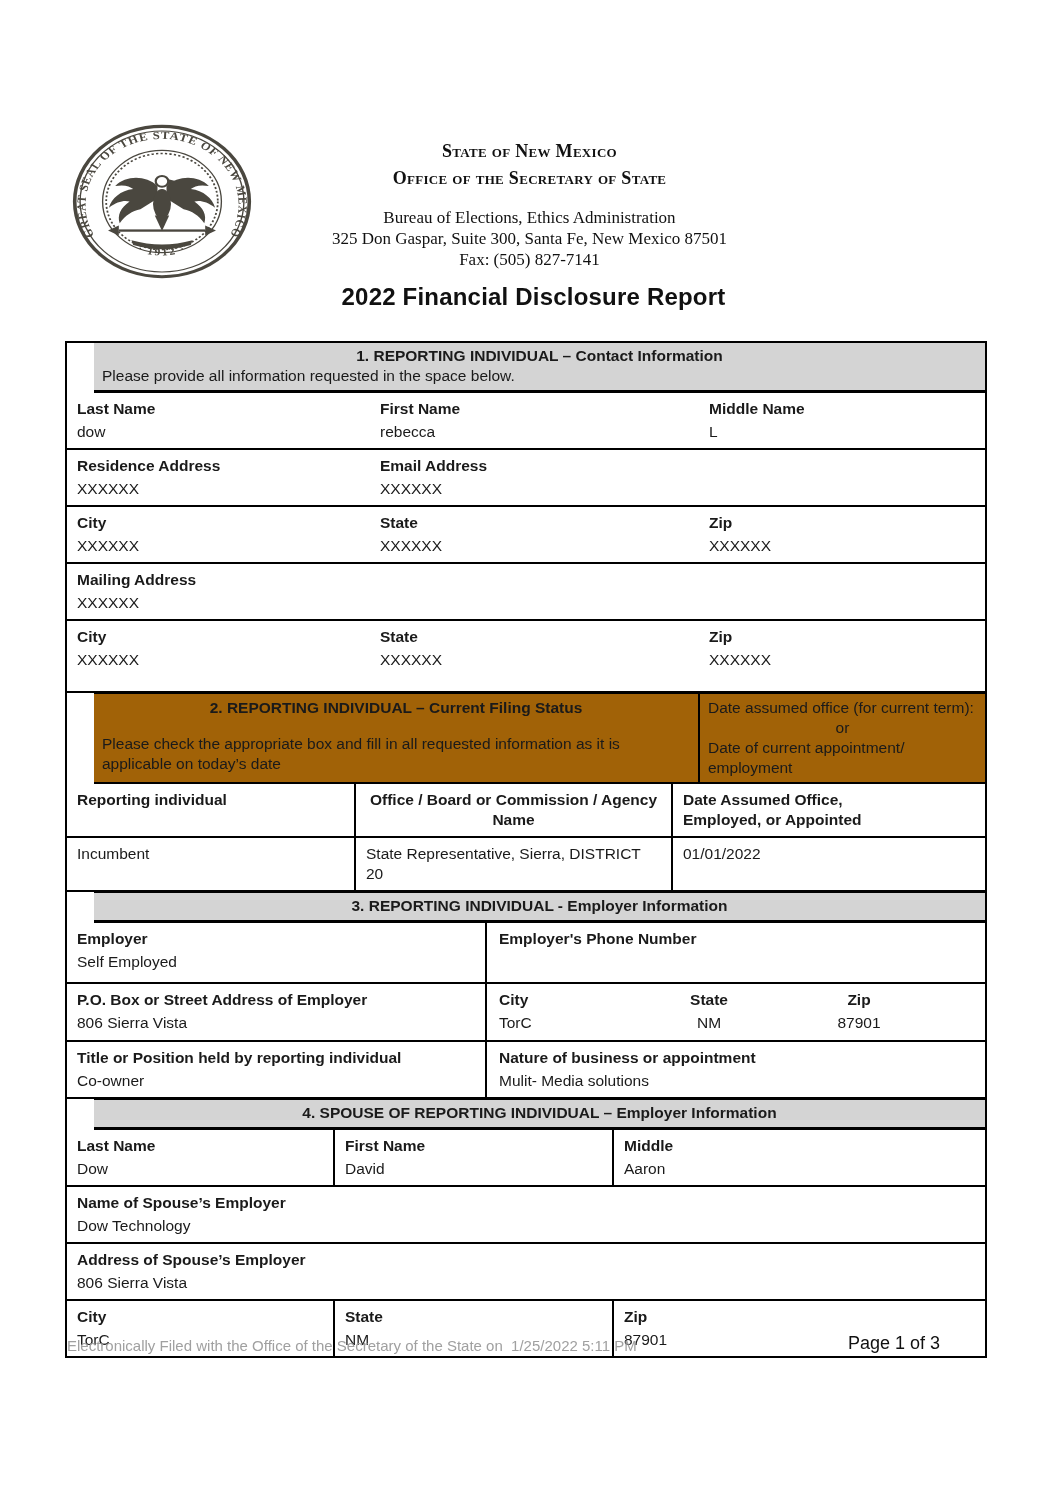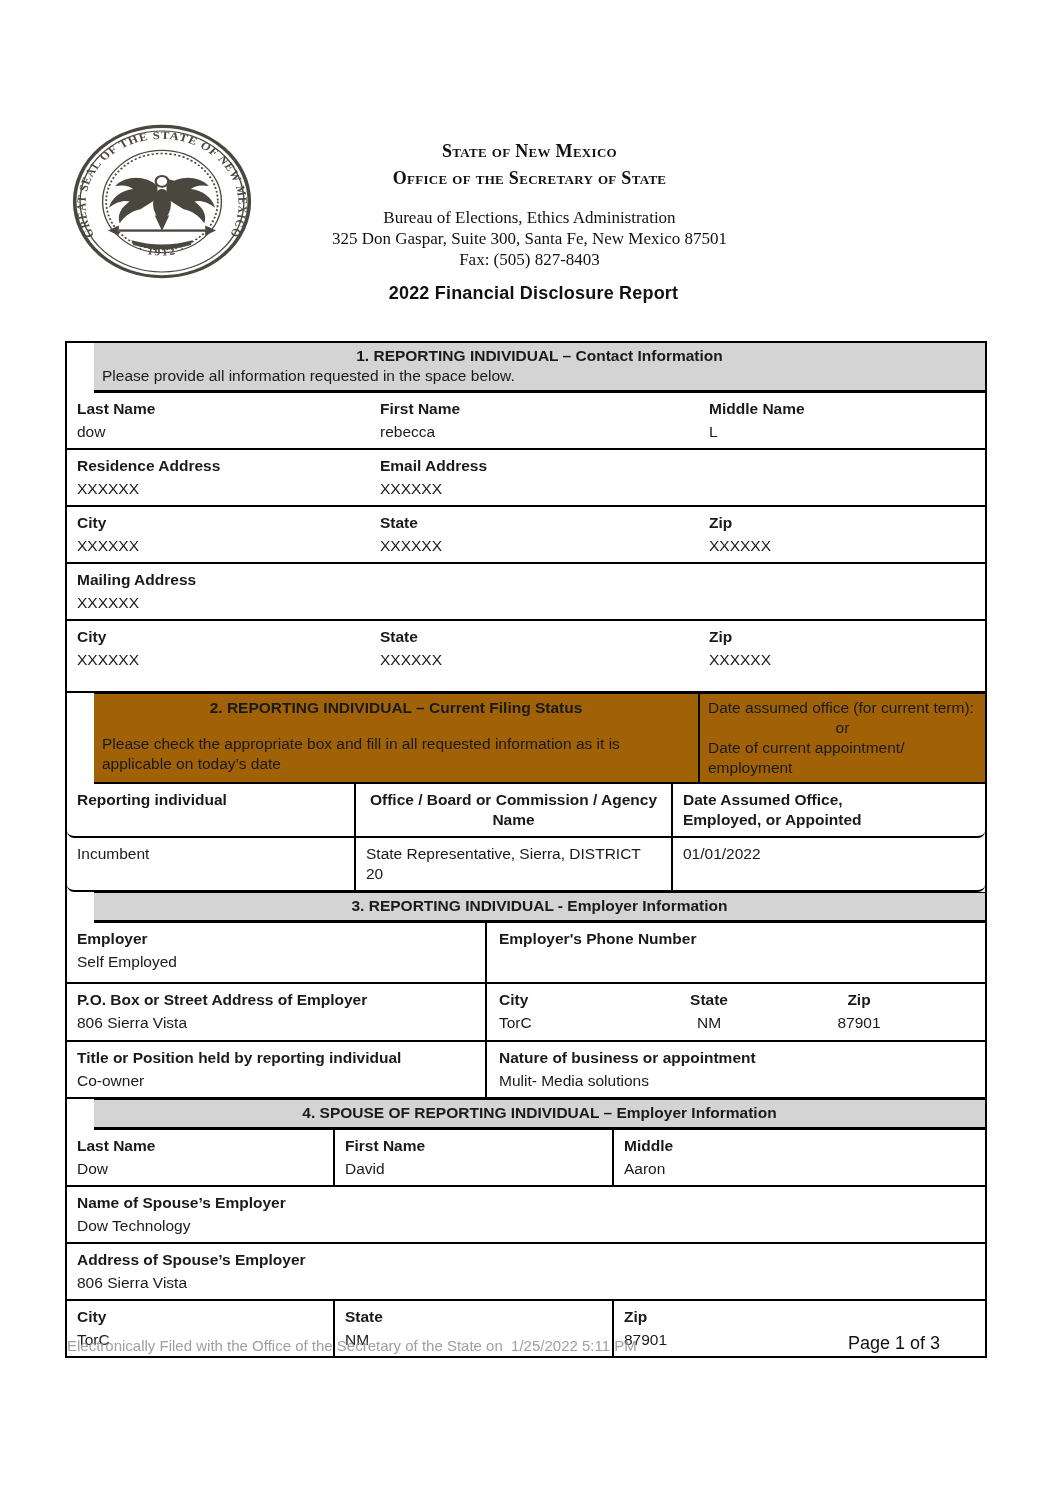--- a/index.html
+++ b/index.html
@@ -15,37 +15,37 @@
   
   .seal { position:absolute; left:72px; top:124px; width:180px; height:155px; }
   .lh-text { padding-top:138px; text-align:center; }
   .lh-head {
     font-family:"Liberation Serif", serif;
     font-variant:small-caps; font-weight:bold;
     font-size:18px; line-height:27px; color:#111;
     letter-spacing:0.3px;
   }
   .lh-sub { font-family:"Liberation Serif", serif; font-size:17px; line-height:21px; margin-top:15px; color:#111; }
-  .doc-title { text-align:center; font-size:18px; font-weight:bold; margin-top:13px; color:#111; letter-spacing:0.2px;padding-left:8px; }
+  .doc-title { text-align:center; font-size:24px; font-weight:bold; margin-top:13px; color:#111; letter-spacing:0.2px;padding-left:8px; }
 
   
   .ftable {
     position:absolute; left:65px; top:341px; width:922px;
     border:2px solid #000; font-size:15.5px; background:#fff;
   }
   .sec-head { background:#d4d4d4; border-bottom:3px solid #000; padding:3px 8px 4px 8px;margin-left:27px; }
   .sec-head.mid { border-top:1px solid #000; }
   .sec-title { text-align:center; font-weight:bold; line-height:20px; }
   .sec-instr { text-align:left; line-height:20px; }
   .frow { border-bottom:2px solid #000; display:block; }
   .frow.last { border-bottom:0; }
   .grid { display:grid; align-items:start; }
   .g3a { grid-template-columns:303px 329px 1fr; }
   .s2head { grid-template-columns:606px 1fr; }
-  .s2cols { grid-template-columns:289px 317px 1fr;border-radius:7px; }
+  .s2cols { grid-template-columns:289px 317px 1fr; }
   .s3split { grid-template-columns:420px 1fr; }
   .s4cols { grid-template-columns:268px 279px 1fr; }
   .cell { padding:6px 10px 6px 10px; }
   .cell-br { border-right:2px solid #000; height:100%; }
   .lbl { font-weight:bold; line-height:20px; }
   .val { line-height:20px; margin-top:3px; min-height:20px; }
   .center { text-align:center; }
   .prewrap { white-space:pre-line; }
   
   .s1h  { min-height:47px; }
@@ -95,21 +95,21 @@
     </g>
   </svg>
 </div>
 
 <div class="lh-text">
   <div class="lh-head">State of New Mexico</div>
   <div class="lh-head">Office of the Secretary of State</div>
   <div class="lh-sub">
     <div>Bureau of Elections, Ethics Administration</div>
     <div>325 Don Gaspar, Suite 300, Santa Fe, New Mexico 87501</div>
-    <div>Fax: (505) 827-8403</div>
+    <div>Fax: (505) 827-7141</div>
   </div>
 </div>
 
 <div class="doc-title">2022 Financial Disclosure Report</div>
 
 <div class="ftable">
 
   <div class="sec-head s1h">
     <div class="sec-title">1. REPORTING INDIVIDUAL – Contact Information</div>
     <div class="sec-instr">Please provide all information requested in the space below.</div>

